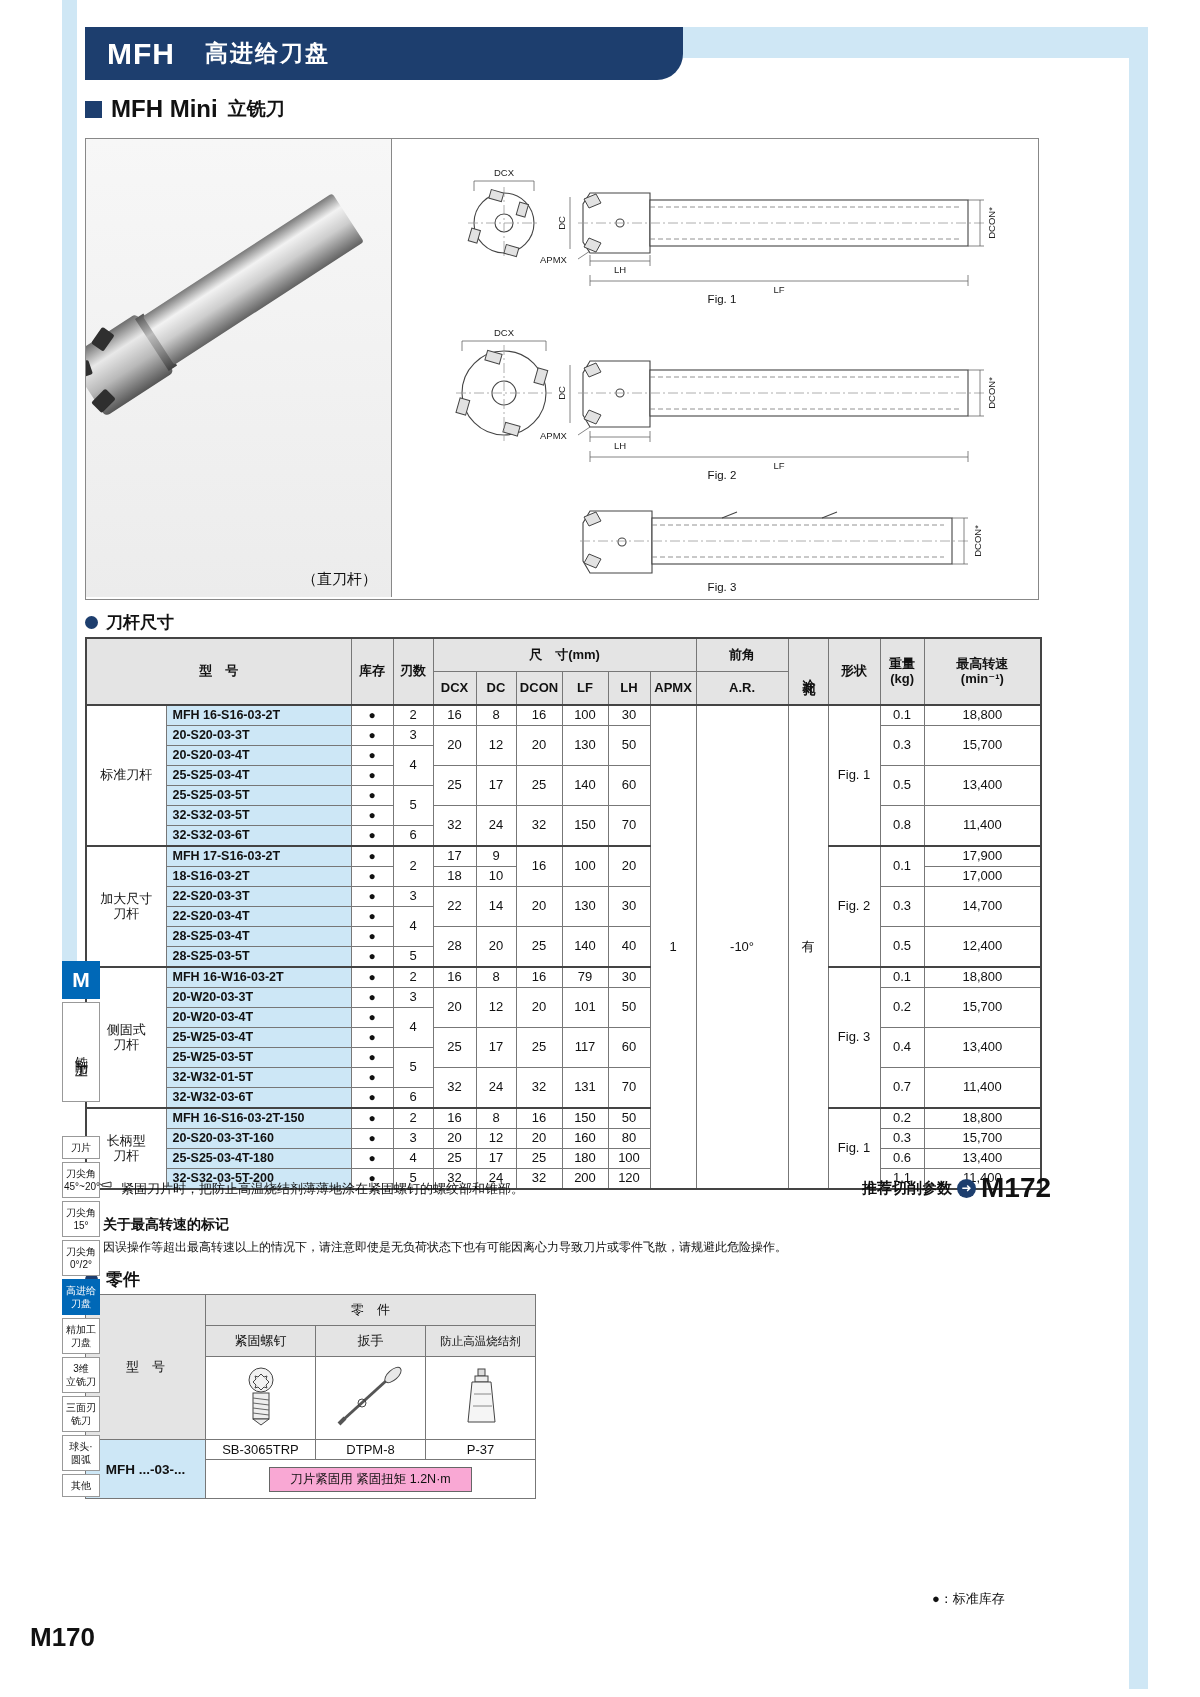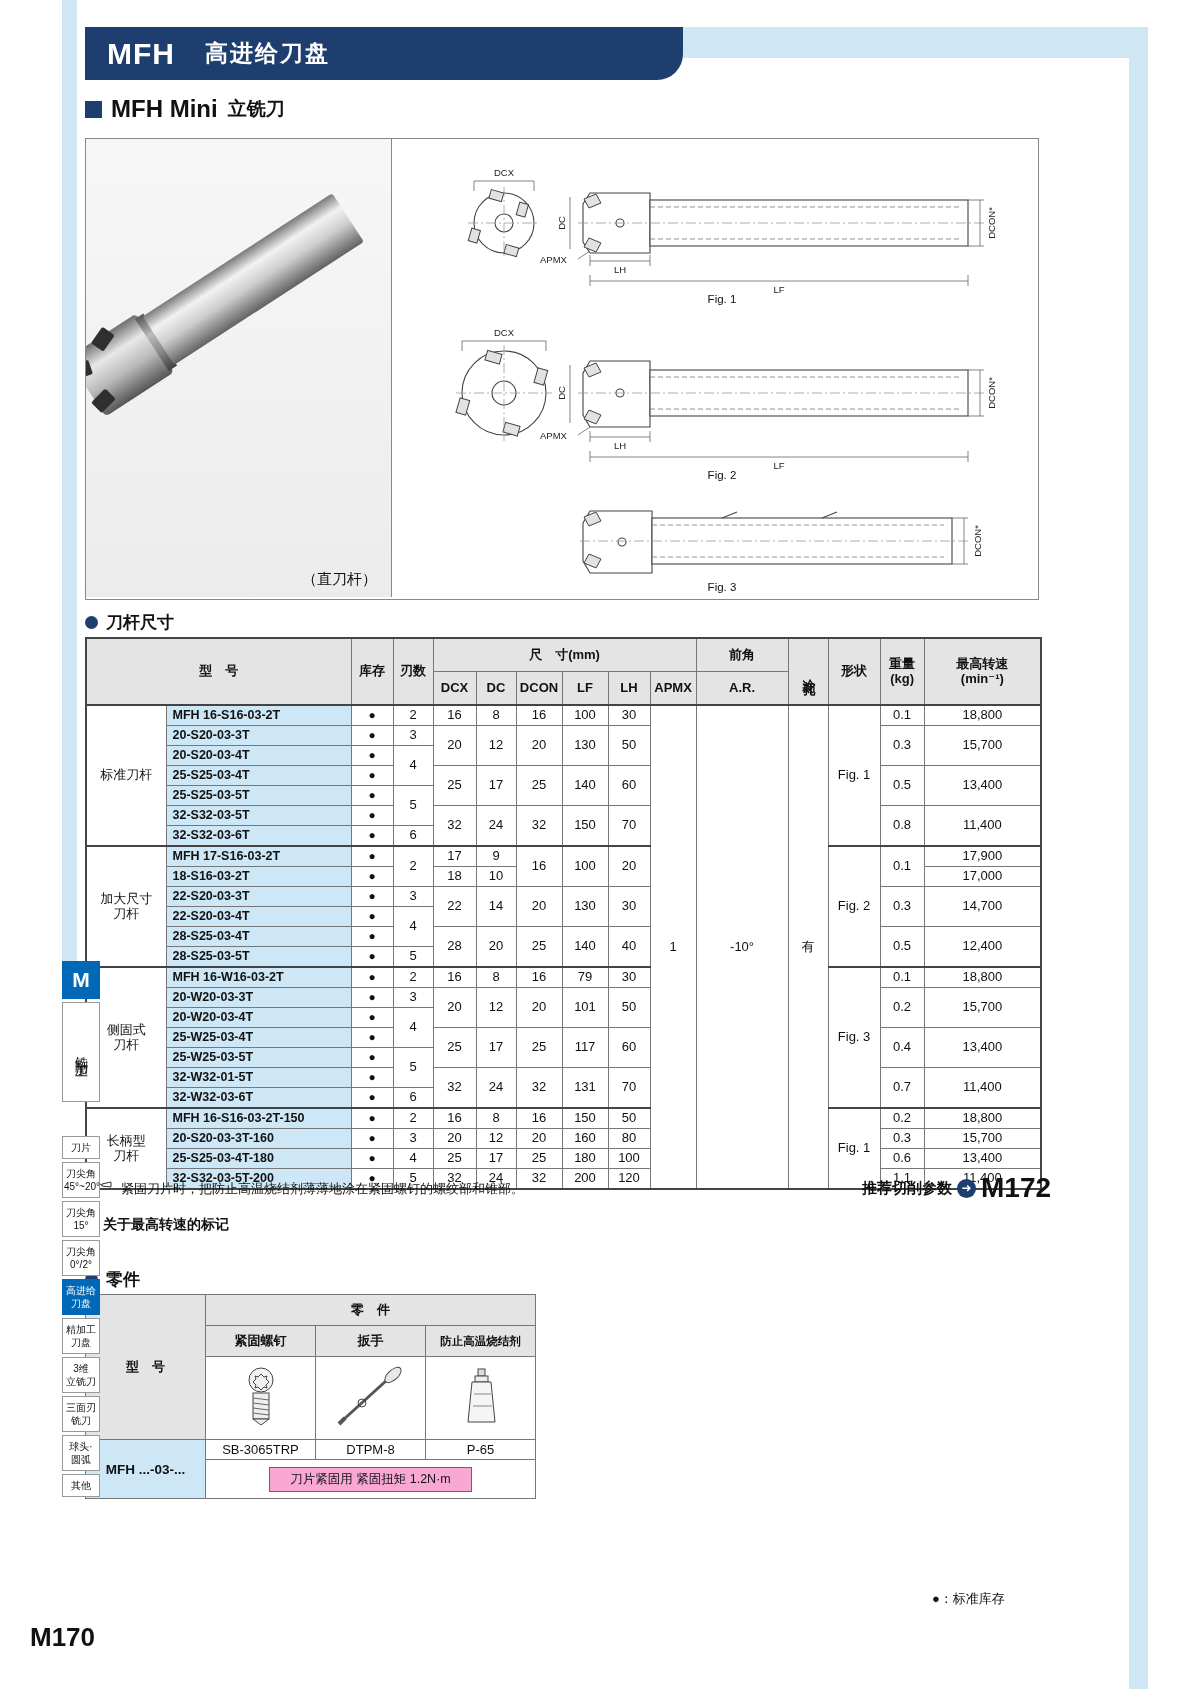--- a/index.html
+++ b/index.html
@@ -83,21 +83,21 @@
     display:inline-flex;align-items:center;justify-content:center;margin:0 5px;}
   .rec-page{font-size:28px;font-weight:bold;}
   .speed-note{left:88px;top:1216px;width:948px;}
   .speed-title-row{display:flex;align-items:center;font-size:14px;font-weight:bold;}
   .sq{width:9px;height:9px;background:#222;margin-right:6px;}
   .speed-body{font-size:12px;margin-top:5px;padding-left:15px;white-space:nowrap;}
 
   
   .parts-table{left:85px;top:1294px;width:450px;border-collapse:collapse;table-layout:fixed;border:1.5px solid #555;}
   .parts-table th,.parts-table td{border:1px solid #777;text-align:center;font-size:13px;padding:2px;}
-  .parts-table th{background:#e4e4e4;font-weight:bold;height:26px;}
+  .parts-table th{background:#e4e4e4;font-weight:normal;height:26px;}
   .parts-table th.small{font-size:11.5px;}
   .parts-table .icons-row td{height:78px;background:#fff;vertical-align:middle;}
   .parts-table td.model-cell{background:#cde7f6;font-weight:bold;font-size:13.5px;}
   .parts-table td.torque-cell{height:34px;}
   .torque-box{display:inline-block;border:1px solid #666;padding:3px 20px;font-size:12.5px;background:#f9a8d4;}
 
   
   .m-tab{left:62px;top:961px;width:38px;height:38px;background:#0068b7;color:#fff;font-size:21px;
     font-weight:bold;display:flex;align-items:center;justify-content:center;}
   .category-tab{left:62px;top:1002px;width:38px;height:100px;border:1px solid #999;background:#fff;
@@ -547,20 +547,21 @@
   <span class="rec-label">推荐切削参数</span>
   <span class="rec-arrow">➜</span>
   <span class="rec-page">M172</span>
 </div>
 
 <div class="abs speed-note">
   <div class="speed-title-row">
     <span class="sq"></span>
     <span>关于最高转速的标记</span>
   </div>
+  <div class="speed-body">因误操作等超出最高转速以上的情况下，请注意即使是无负荷状态下也有可能因离心力导致刀片或零件飞散，请规避此危险操作。</div>
 </div>
 
 <div class="abs round-heading parts-heading">
   <span class="round-bullet"></span>
   <span>零件</span>
 </div>
 
 <table class="abs parts-table">
   <colgroup>
       <col style="width:120px">
@@ -606,21 +607,21 @@
         <path d="M14,16 h19 l4,40 h-27 z" fill="#f5f5f5" stroke="#444"></path>
         <line x1="16" y1="28" x2="33" y2="28" stroke="#888"></line>
         <line x1="15" y1="40" x2="34" y2="40" stroke="#888"></line>
       </svg>
     </td>
   </tr>
   <tr>
     <td rowspan="2" class="model-cell">MFH ...-03-...</td>
     <td>SB-3065TRP</td>
     <td>DTPM-8</td>
-    <td>P-65</td>
+    <td>P-37</td>
   </tr>
   <tr>
     <td colspan="3" class="torque-cell">
       <span class="torque-box">刀片紧固用 紧固扭矩 1.2N·m</span>
     </td>
   </tr>
 </tbody>
   </table>
 
 <div class="abs m-tab">M</div>

